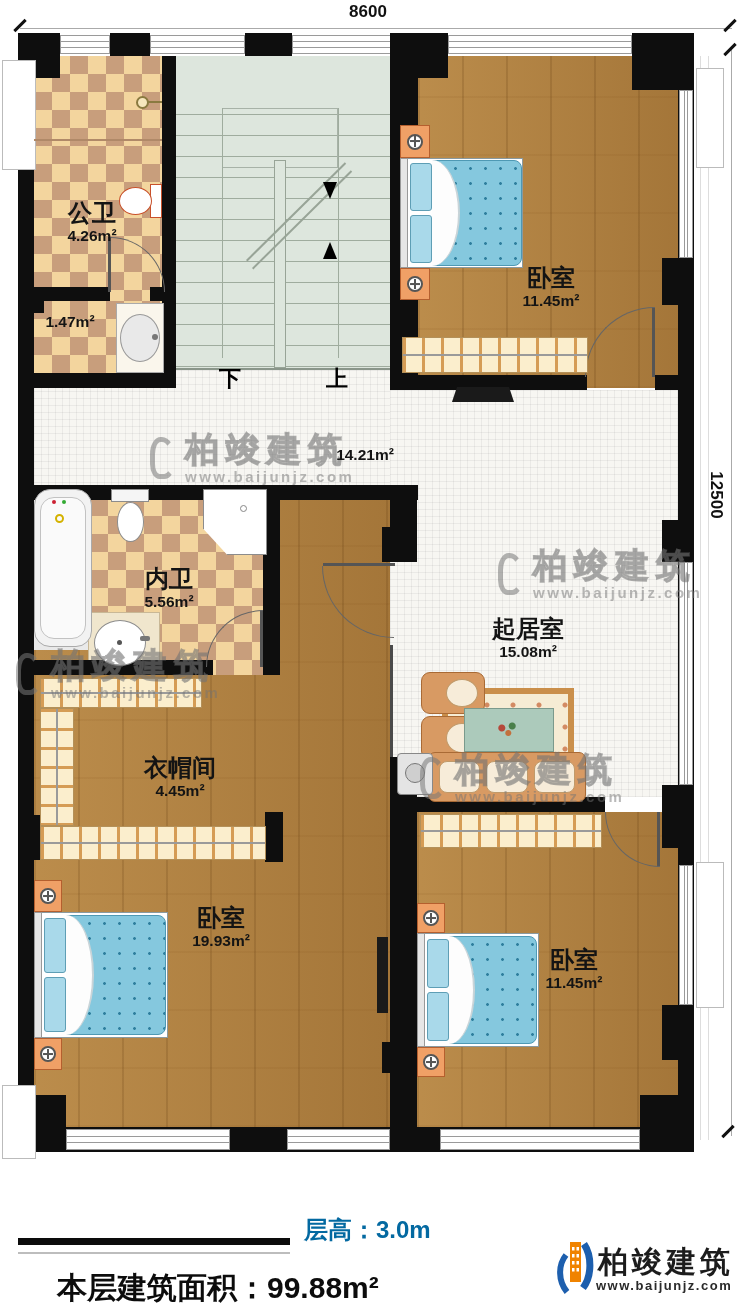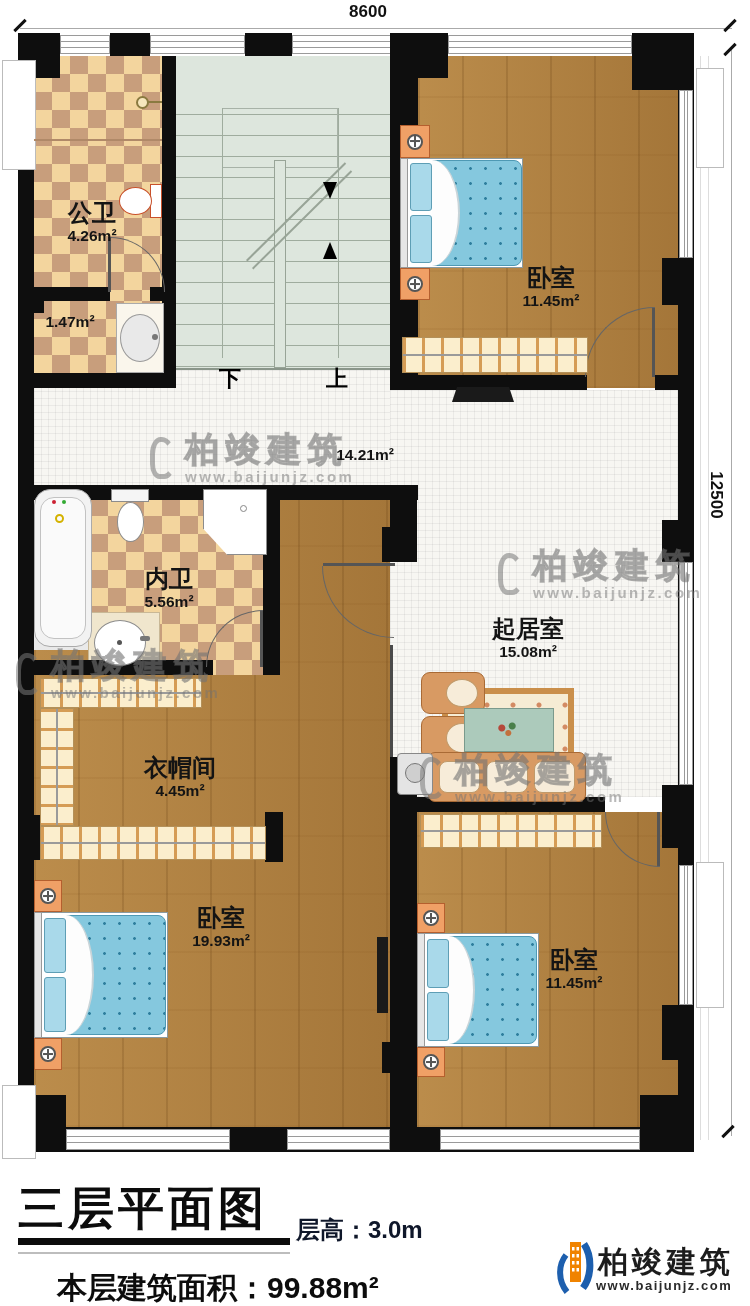--- a/index.html
+++ b/index.html
@@ -90,21 +90,21 @@
     border-radius:45% 60% 50% 40%; box-sizing:border-box; }
   .wm-text { line-height:1; }
   .wm-name { font-size:34px; font-weight:bold; letter-spacing:7px; color:rgba(125,125,125,.16);
     -webkit-text-stroke:1.3px rgba(115,115,115,.55); }
   .wm-url { font-size:15px; font-weight:bold; letter-spacing:2.5px; color:rgba(115,115,115,.5); margin-top:3px; }
   
   .ft-title { position:absolute; font-size:46px; font-weight:bold; letter-spacing:4px; color:#0c0c0c; }
   .ft-scale { position:absolute; font-size:37px; font-weight:bold; color:#0c0c0c; }
   .ft-line1 { position:absolute; background:#0c0c0c; }
   .ft-line2 { position:absolute; background:#bdbdbd; }
-  .ft-h { position:absolute; font-size:24px; font-weight:bold; color:#0f172a; }
+  .ft-h { position:absolute; font-size:24px; font-weight:bold; color:#0369a1;margin-left:8px; }
   .ft-a { position:absolute; font-size:30px; font-weight:bold; color:#0c0c0c; }
   .lg-name { position:absolute; font-size:30px; font-weight:900; letter-spacing:4px; color:#1c1c1c; }
   .lg-url { position:absolute; font-size:13px; font-weight:bold; letter-spacing:1.5px; color:#2a2a2a; }
   .arrow-down { position:absolute; width:0; height:0; border-left:7px solid transparent;
     border-right:7px solid transparent; border-top:17px solid #000; }
   .arrow-up { position:absolute; width:0; height:0; border-left:7px solid transparent;
     border-right:7px solid transparent; border-bottom:17px solid #000; }
 </style>
 </head>
 <body>
@@ -358,21 +358,20 @@
   </div>
   <div class="rlabel" style="left:221px;top:927px">
     <div class="rname">卧室</div>
     <div class="rarea">19.93m²</div>
   </div>
   <div class="rlabel" style="left:574px;top:969px">
     <div class="rname">卧室</div>
     <div class="rarea">11.45m²</div>
   </div>
 
-  <div class="ft-title" style="left:18px;top:1178px">三层平面图</div>
   <div class="ft-line1" style="left:18px;top:1238px;width:272px;height:7px"></div>
   <div class="ft-line2" style="left:18px;top:1252px;width:272px;height:2px"></div>
   <div class="ft-h" style="left:296px;top:1214px">层高：3.0m</div>
   <div class="ft-a" style="left:57px;top:1268px">本层建筑面积：99.88m²</div>
 
   <div class="abs" style="left:556px;top:1236px;width:38px;height:62px">
     <svg width="38" height="62" viewBox="0 0 38 62">
       <path d="M11 56 C2 45 2 29 10 19" stroke="#1d5fae" stroke-width="6" fill="none"></path>
       <rect x="14" y="6" width="11" height="40" fill="#f08300"></rect>
       <g fill="#ffffff">

